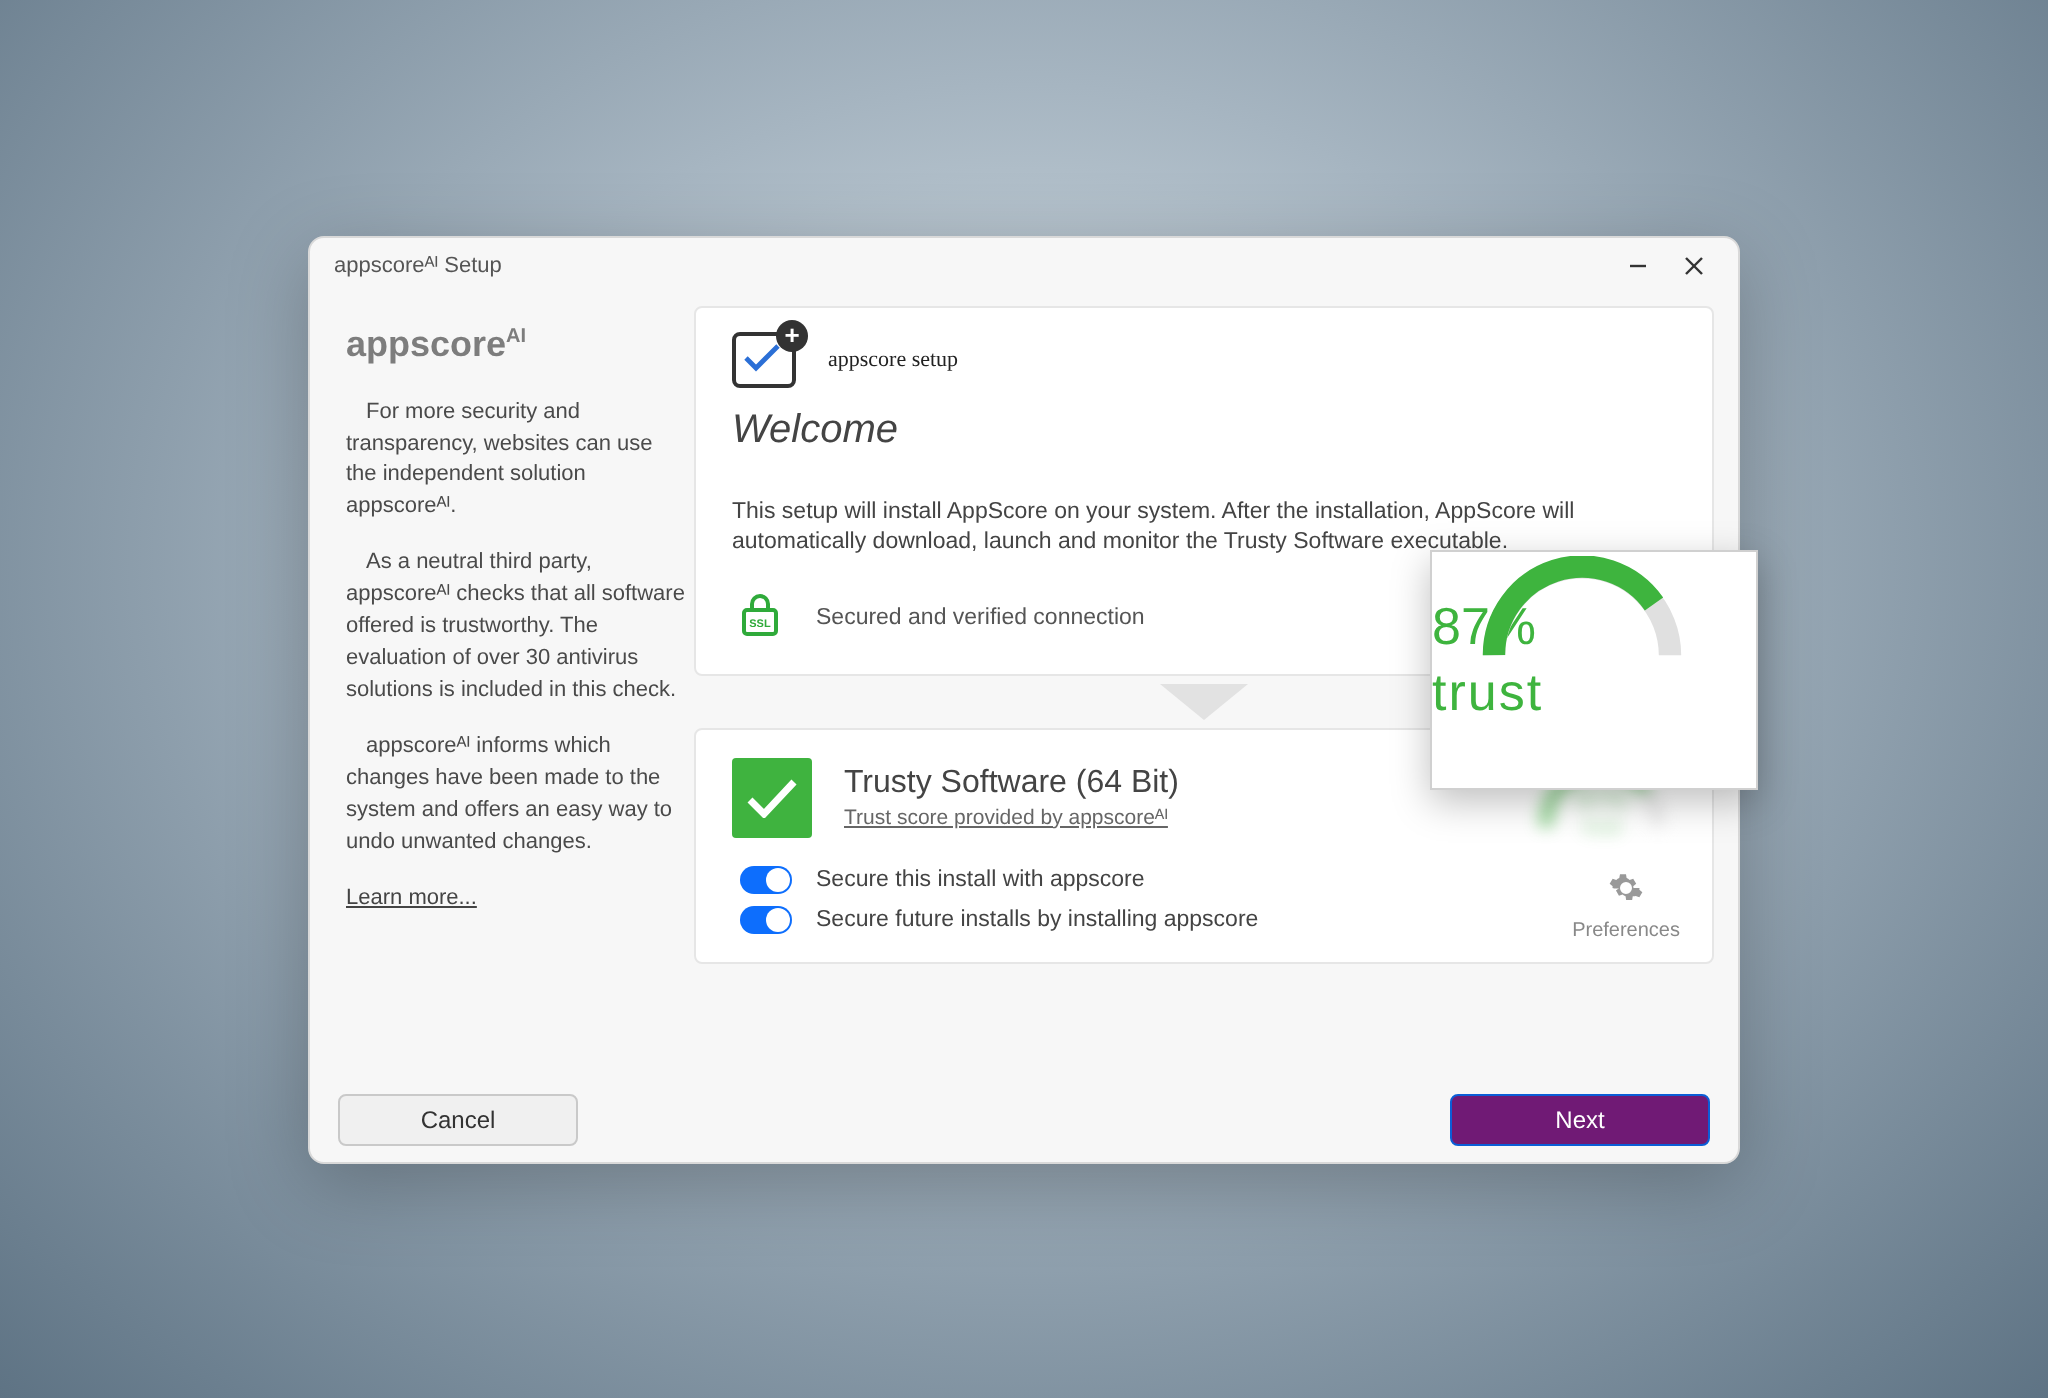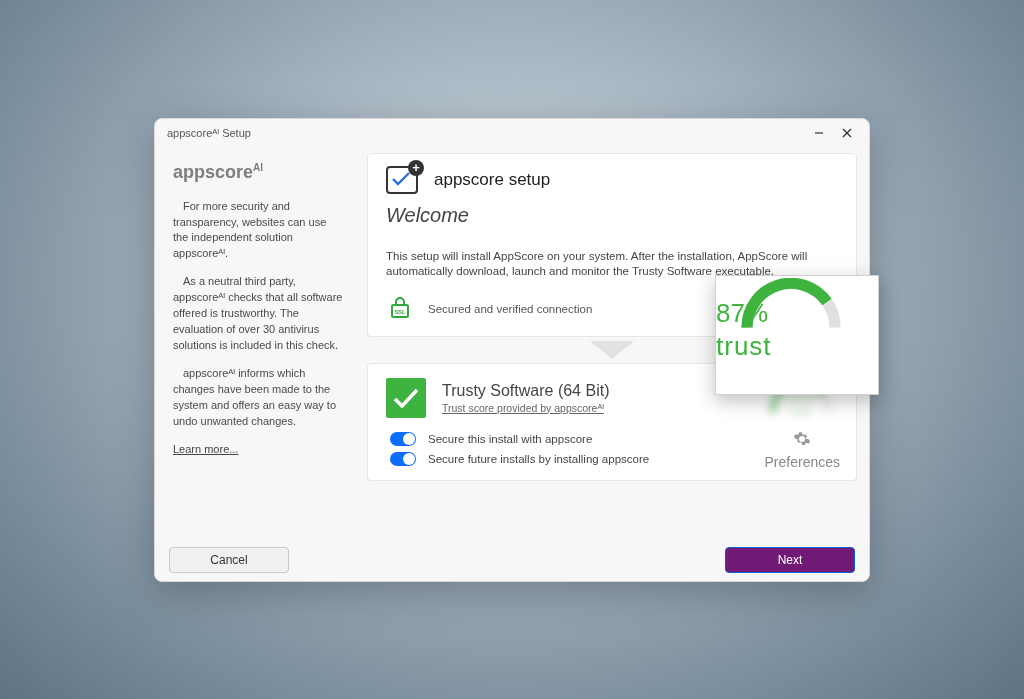--- a/index.html
+++ b/index.html
@@ -23,21 +23,21 @@
     padding: 0 8px 0 12px;
     font-size: 11px; color: #555;
   }
   .titlebar .spacer { flex: 1; }
   .titlebar .winbtn {
     width: 28px; height: 20px;
     display: flex; align-items: center; justify-content: center;
     color: #333; font-size: 12px;
   }
   .content {
-    flex: 1; display: flex; padding: 6px 12px 0 12px; gap: 22px;
+    flex: 1; display: flex; padding: 6px 12px 0 12px; gap: 2px;
     min-height: 0;
   }
   .sidebar {
     width: 178px; padding: 6px 2px 0 6px;
     font-size: 11px; color: #4a4a4a; line-height: 1.45;
   }
   .brand { font-size: 18px; color: #7d7d7d; font-weight: 600; margin-bottom: 14px; }
   .brand sup { font-size: 10px; font-weight: 600; }
   .sidebar p { margin-bottom: 12px; text-indent: 10px; }
   .learn { color: #444; text-decoration: underline; text-indent: 0; cursor: pointer; }
@@ -52,21 +52,21 @@
   .appicon {
     width: 32px; height: 28px; border: 2.5px solid #333; border-radius: 4px;
     position: relative;
   }
   .appicon svg.chk { position:absolute; left:4px; top:4px; }
   .appicon .plus {
     position: absolute; right: -8px; top: -8px;
     width: 16px; height: 16px; border-radius: 50%;
     background:#333; color:#fff; font-size:13px; line-height:16px; text-align:center; font-weight:bold;
   }
-  .app-title { font-size: 17px; color:#222; font-weight: 400; }
+  .app-title { font-size: 11px; color:#222; font-weight: 400; font-family: Liberation Serif, serif; }
   .welcome { font-size: 20px; color:#444; font-weight: 500; margin-bottom: 22px; font-style: italic; }
   .desc { font-size: 11.5px; color:#444; line-height:1.35; margin-bottom: 14px; }
   .secure-row { display:flex; align-items:center; gap:18px; padding: 2px 0 0 4px; }
   .lock { color:#2faa3a; }
   .secure-text { font-size: 11.5px; color:#555; }
   .arrow-down {
     align-self: center;
     width: 0; height: 0;
     border-left: 22px solid transparent;
     border-right: 22px solid transparent;
@@ -95,21 +95,21 @@
   .toggle::after {
     content:""; position:absolute; right:1px; top:1px;
     width:12px; height:12px; border-radius:50%; background:#fff;
   }
   .tlabel { font-size: 11.5px; color:#444; }
   .prefs {
     position:absolute; right: 16px; bottom: 10px;
     display:flex; flex-direction:column; align-items:center; gap:2px;
     color:#888;
   }
-  .prefs .plabel { font-size: 14px; }
+  .prefs .plabel { font-size: 10px; }
   .footer {
     height: 50px; display:flex; align-items:flex-end; padding: 0 14px 8px 14px;
   }
   .btn {
     height: 26px; border-radius: 4px; font-size: 12px;
     display:flex; align-items:center; justify-content:center;
     cursor:pointer; user-select:none;
   }
   .btn-cancel {
     width: 120px; background:#f0f0f0; border:1px solid #c9c9c9; color:#333;

